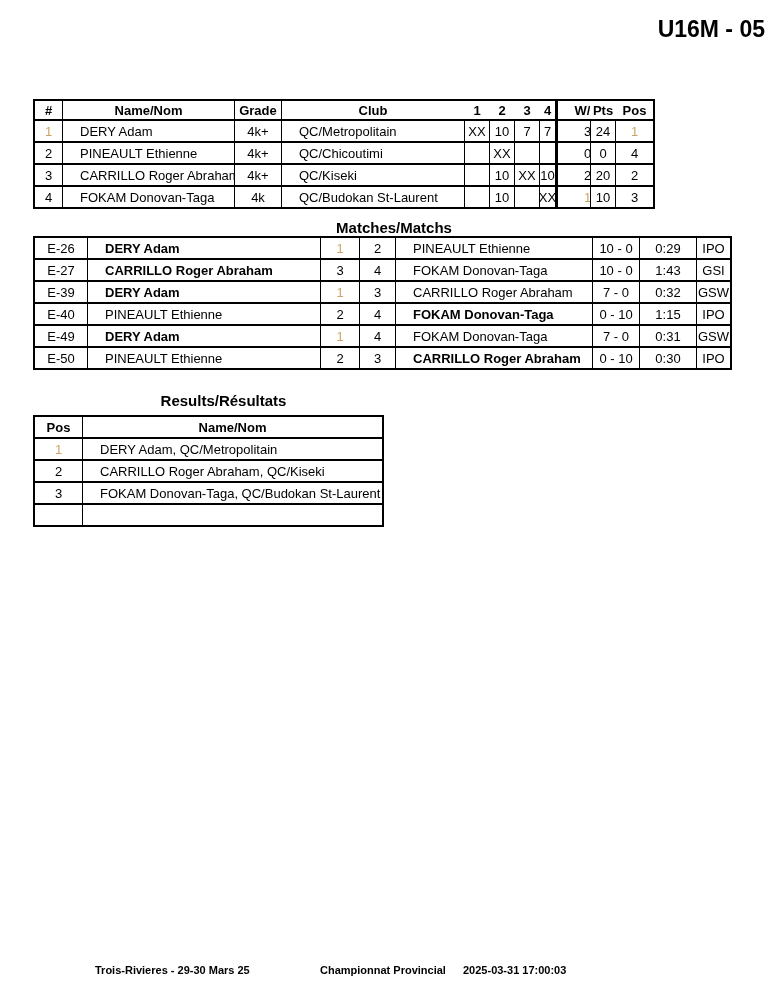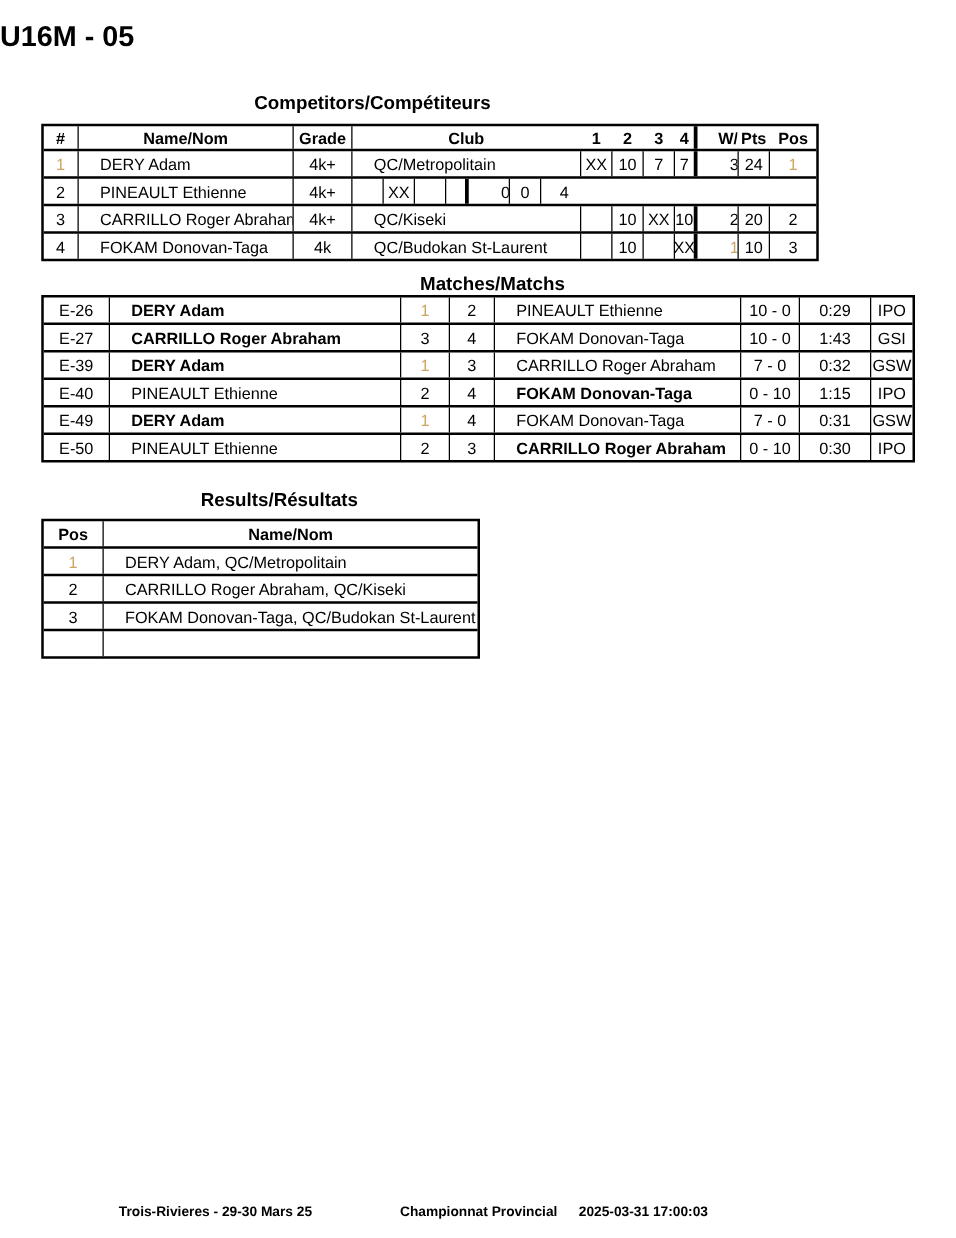--- a/index.html
+++ b/index.html
@@ -1,18 +1,18 @@
 <!DOCTYPE html>
 <html style="--gold: #CCA566;"><head>
 <meta charset="utf-8">
 <style>
   html,body { margin:0; padding:0; background:#ffffff; }
   .page { position:relative; width:765px; height:990px; background:#fff;
           font-family:"Liberation Sans", sans-serif; color:#000; overflow:hidden; }
-  .title { position:absolute; top:16px; left:0; width:765px; text-align:left;
+  .title { position:absolute; top:16px; left:0; width:765px; text-align:right;
            font-size:23px; font-weight:bold; }
   .sect { position:absolute; font-size:15px; font-weight:bold; text-align:center; }
   #comp-heading  { top:74px;  left:33px; width:530px; }
   #match-heading { top:219px; left:33px; width:722px; }
   #res-heading   { top:392px; left:50px; width:347px; }
   .tbl { position:absolute; border:2px solid #000; background:#fff; }
   #comp-table  { left:33px; top:99px; }
   #match-table { left:33px; top:236px; }
   #res-table   { left:33px; top:415px; }
   .row { display:flex; border-top:2px solid #000; height:20px; }
@@ -40,21 +40,20 @@
   .footer-item { position:absolute; top:964px; font-size:11px; font-weight:bold; }
   #f1{left:95px} #f2{left:320px} #f3{left:463px}
 </style>
 </head>
 <body>
 
 <div class="page">
 
   <div class="title">U16M - 05</div>
 
-  <div class="sect" id="comp-heading">Competitors/Compétiteurs</div>
   <div class="tbl" id="comp-table">
     <div class="row h18">
       <div class="cell w-cnum b">#</div>
       <div class="cell w-cname b">Name/Nom</div>
       <div class="cell w-cgrade b">Grade</div>
       <div class="cell w-cclub b">Club</div>
       <div class="cell w-cr b nosep">1</div>
       <div class="cell w-cr b nosep">2</div>
       <div class="cell w-cr b nosep">3</div>
       <div class="cell w-cr4 b nosep">4</div>
@@ -74,20 +73,21 @@
       <div class="cell w-cr4">7</div>
       <div class="cell w-cwg thick">3</div>
       <div class="cell w-cpts">24</div>
       <div class="cell w-cpos gold">1</div>
     </div>
 
     <div class="row">
       <div class="cell w-cnum">2</div>
       <div class="cell w-cname left">PINEAULT Ethienne</div>
       <div class="cell w-cgrade">4k+</div>
+      <div class="cell w-cclub left">QC/Chicoutimi</div>
       <div class="cell w-cr"></div>
       <div class="cell w-cr">XX</div>
       <div class="cell w-cr"></div>
       <div class="cell w-cr4"></div>
       <div class="cell w-cwg thick">0</div>
       <div class="cell w-cpts">0</div>
       <div class="cell w-cpos">4</div>
     </div>
 
     <div class="row">

